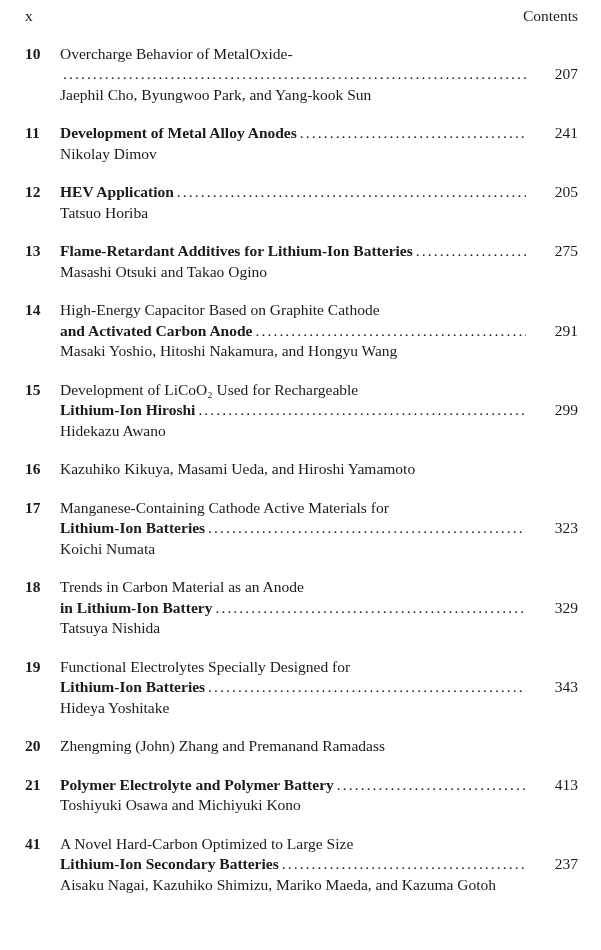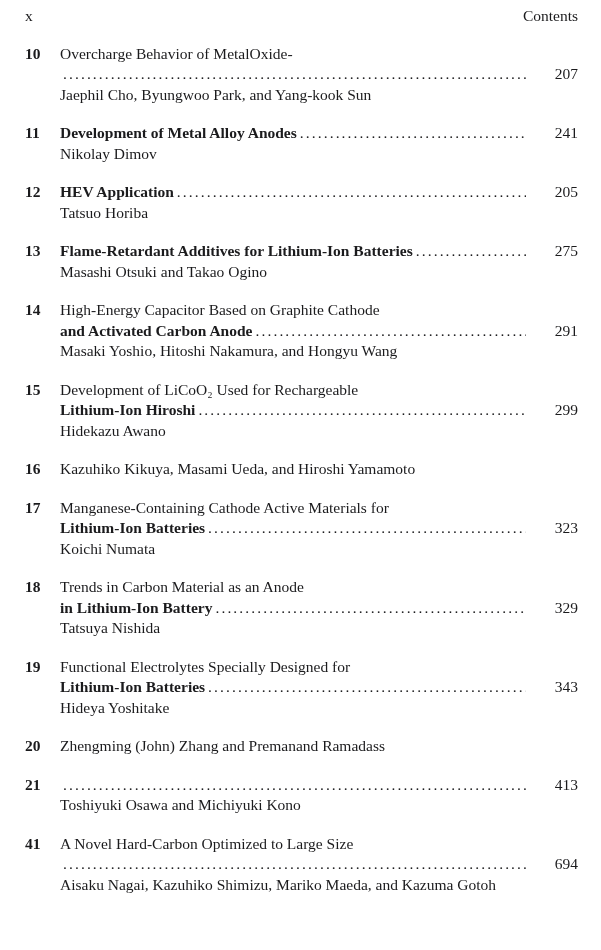--- a/index.html
+++ b/index.html
@@ -191,30 +191,32 @@
   <div class="num">20</div>
   <div class="body">
     <div class="authors">Zhengming (John) Zhang and Premanand Ramadass</div>
   </div>
 </div>
 
 <div class="entry">
   <div class="num">21</div>
   <div class="body">
     <div class="leader-row">
+      <span class="t">Polymer Electrolyte and Polymer Battery</span>
       <span class="dots"></span>
       <span class="pg">413</span>
     </div>
     <div class="authors">Toshiyuki Osawa and Michiyuki Kono</div>
   </div>
 </div>
 
 <div class="entry">
   <div class="num">41</div>
   <div class="body">
     <div class="tline">A Novel Hard-Carbon Optimized to Large Size</div>
     <div class="leader-row">
-      <span class="dots"></span>
-      <span class="pg">694</span>
+      <span class="t">Lithium-Ion Secondary Batteries</span>
+      <span class="dots"></span>
+      <span class="pg">237</span>
     </div>
     <div class="authors">Aisaku Nagai, Kazuhiko Shimizu, Mariko Maeda, and Kazuma Gotoh</div>
   </div>
 </div>
 
 </body></html>

